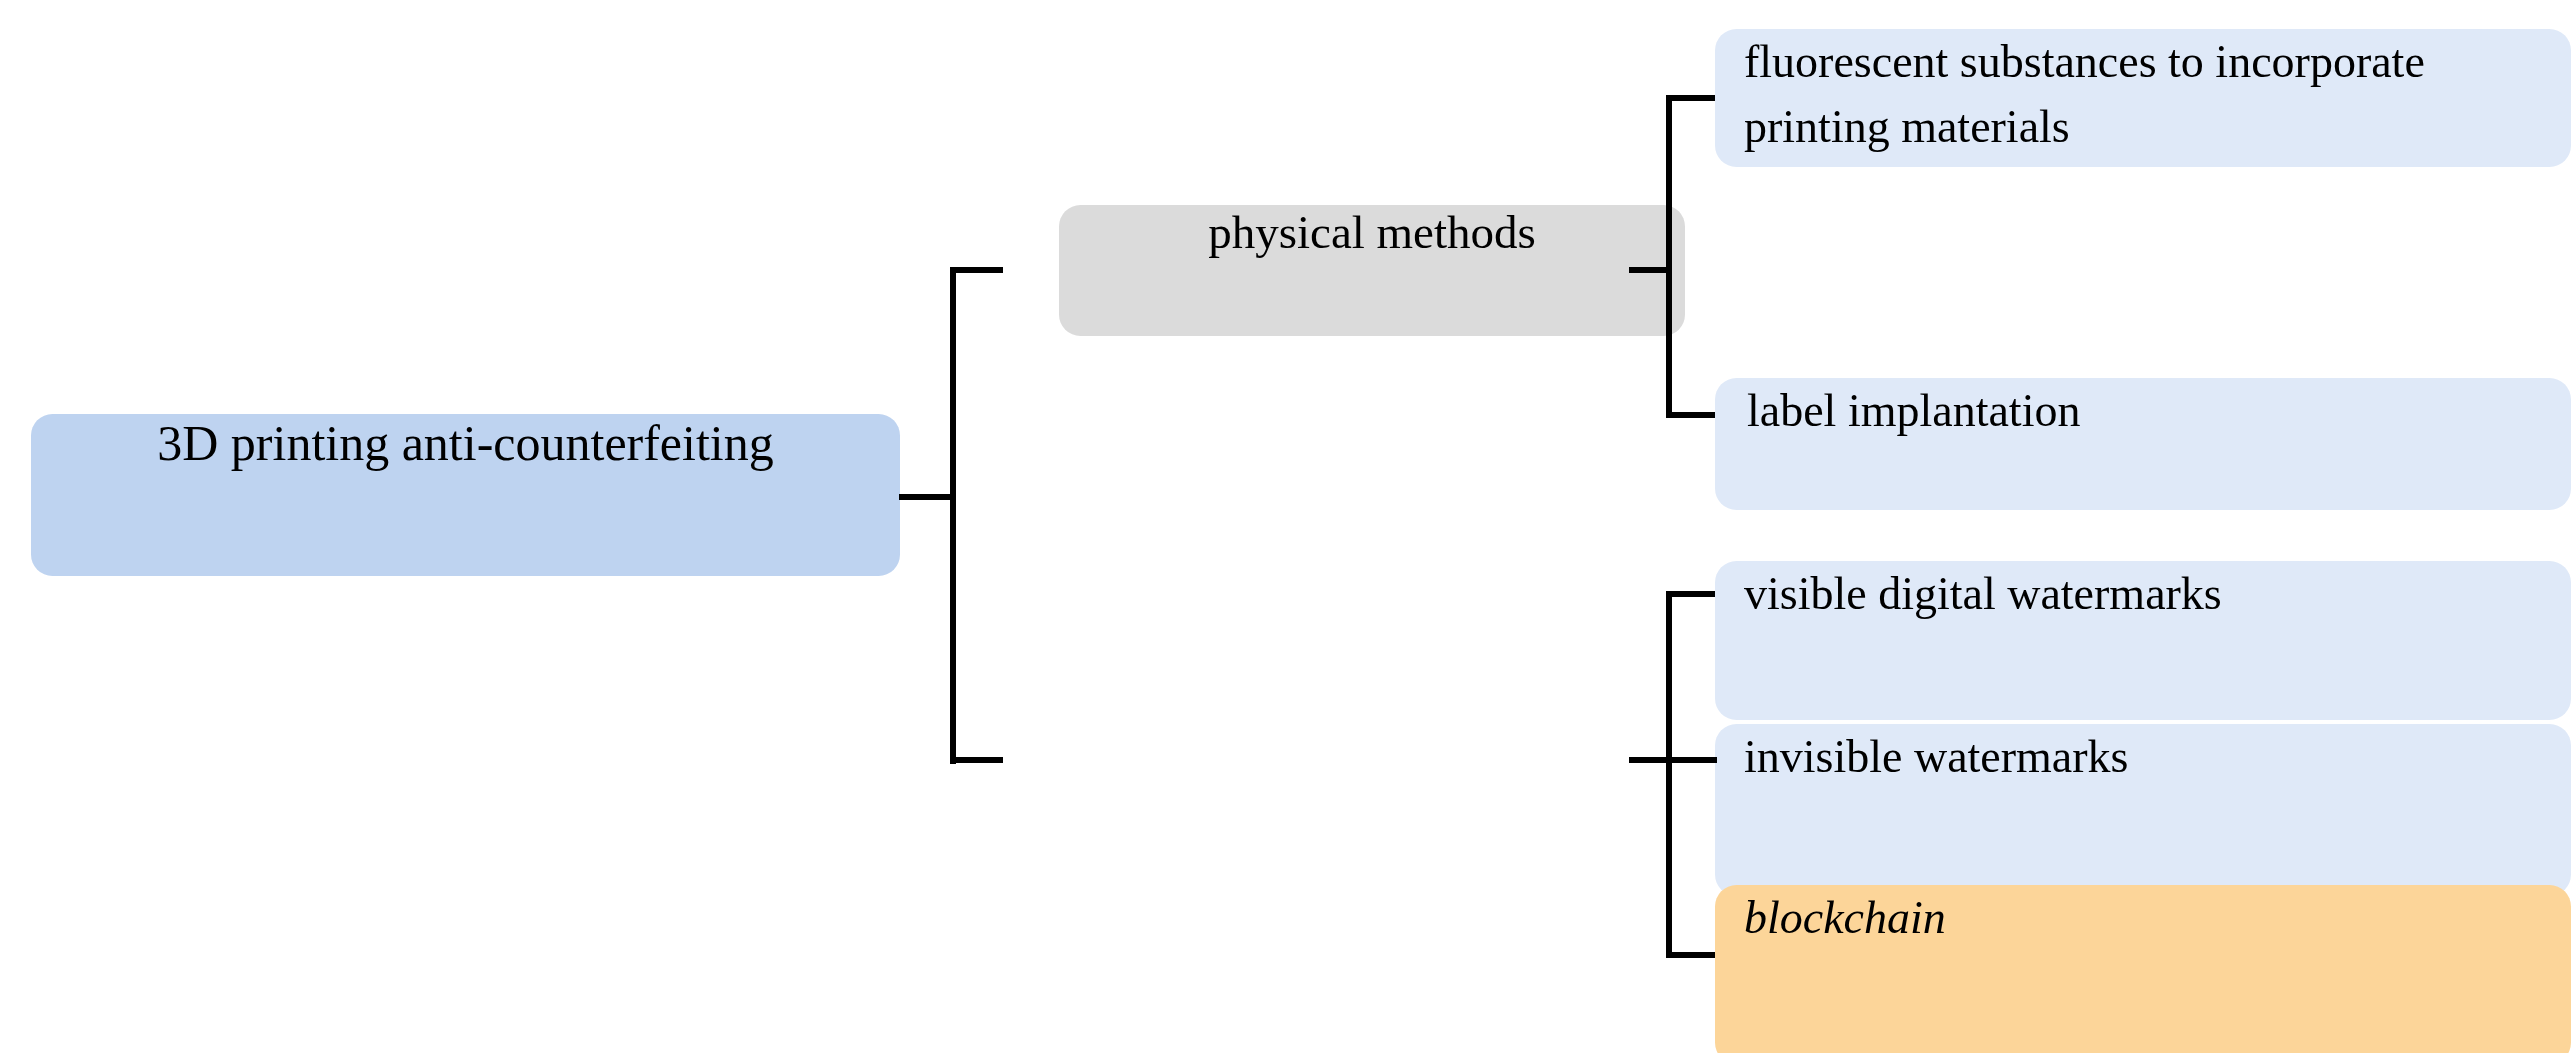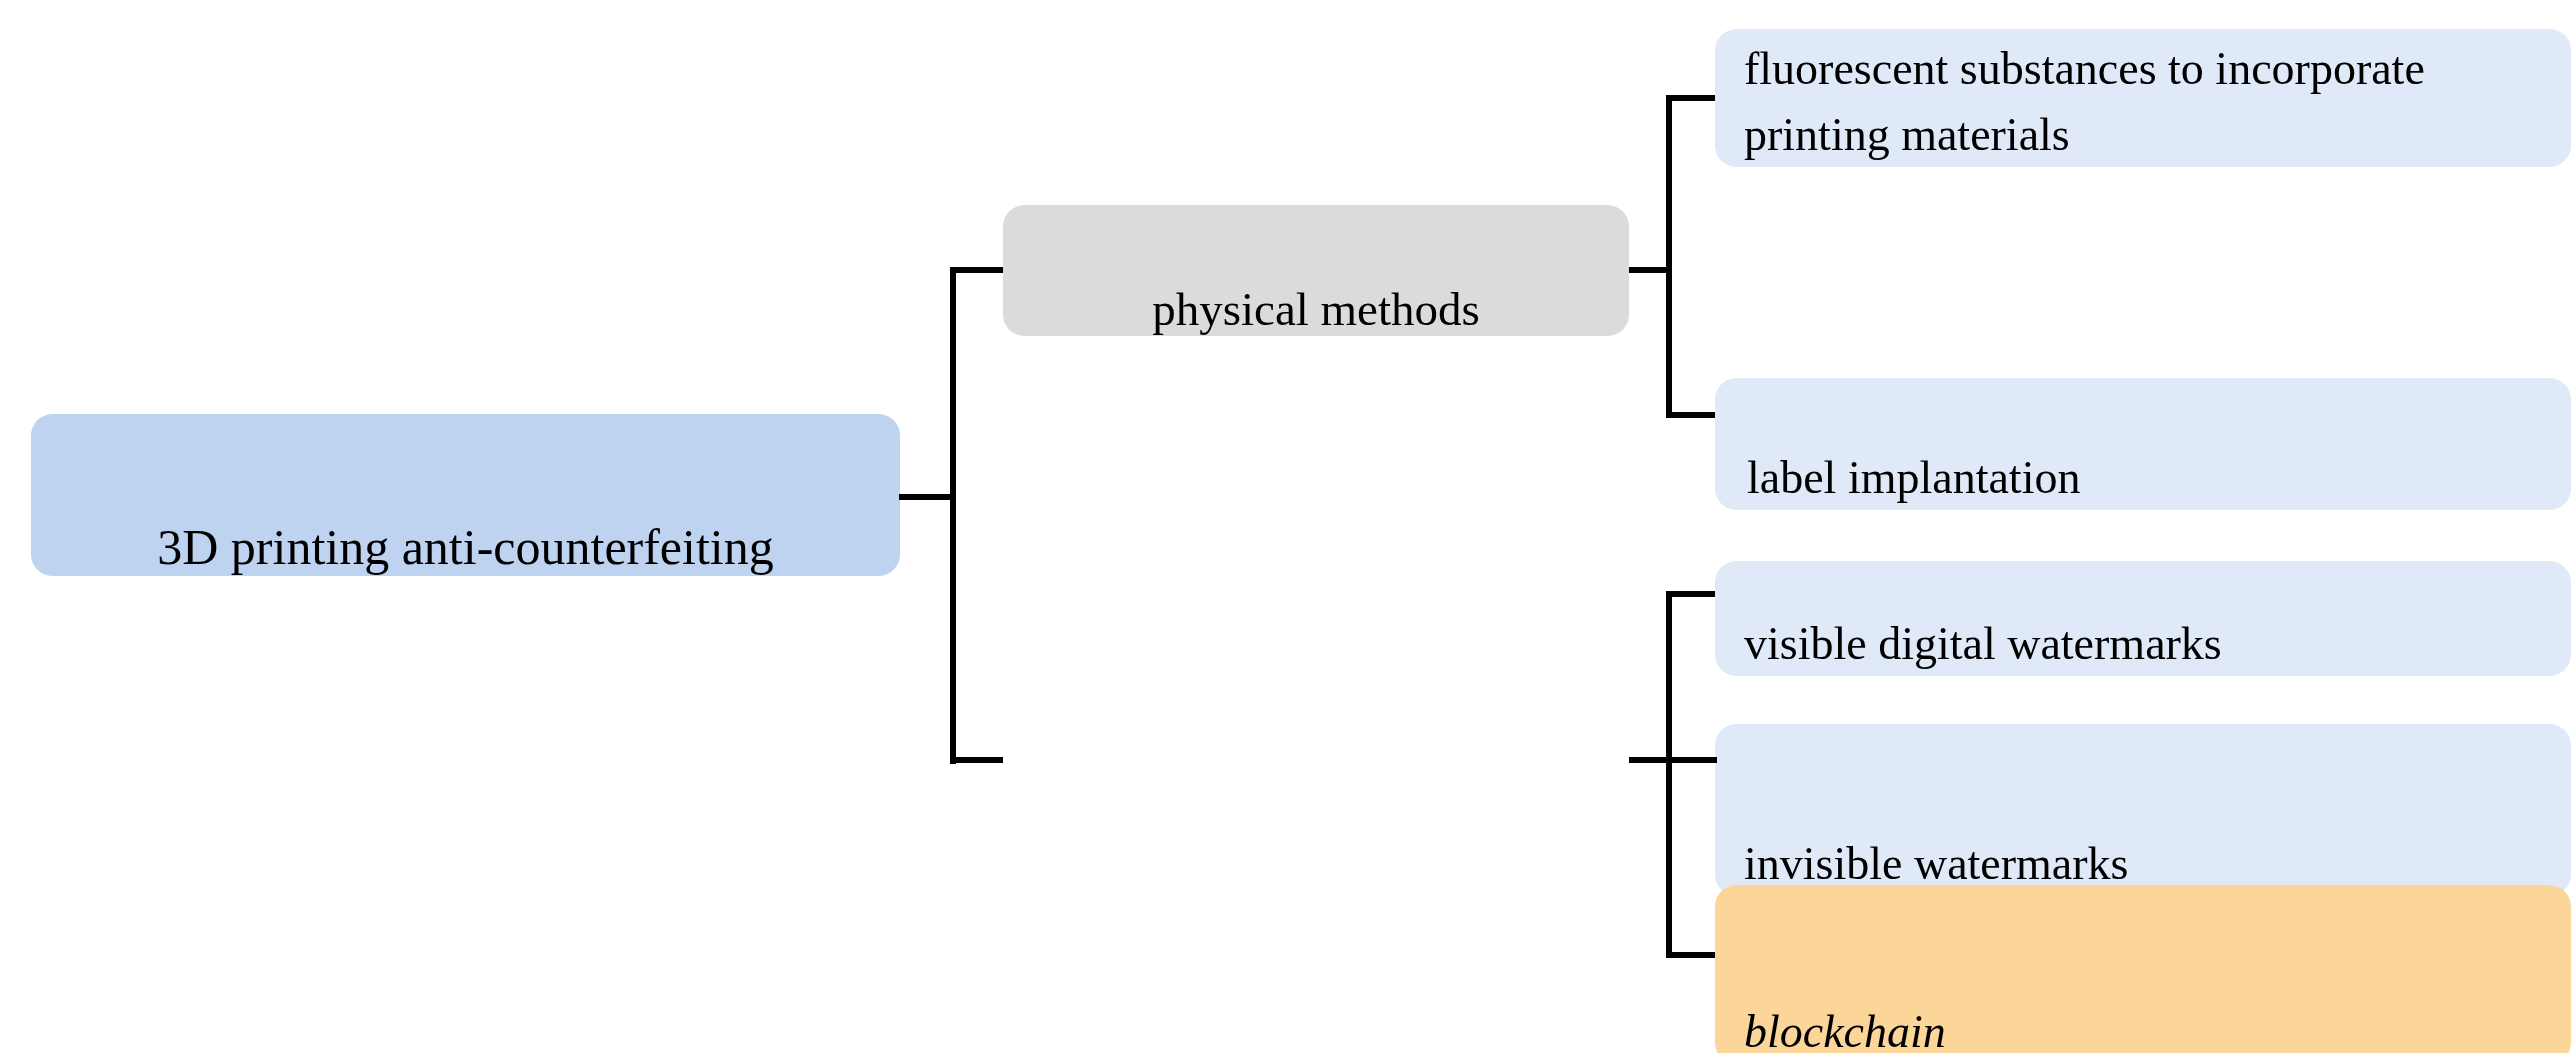--- a/index.html
+++ b/index.html
@@ -8,37 +8,37 @@
     width:2576px;height:1053px;
     background:#ffffff;
     font-family:"Liberation Serif","DejaVu Serif",serif;
     color:#000000;
     overflow:hidden;
   }
   .node{
     position:absolute;
     border-radius:21.4px;
     display:flex;
-    align-items:flex-end;
+    align-items:flex-start;
     box-sizing:border-box;
   }
   .node .lbl{display:block;}
   .centered{justify-content:center;text-align:center;}
   .leaf{
     left:1715px;width:856px;
     padding-left:29px;padding-right:15.3px;
     font-size:46px;line-height:1.42;
     white-space:pre-line;
   }
   .root-node{
     left:31px;top:414px;width:869px;height:162px;
     font-size:50px;
   }
   .branch-node{
-    left:1003px;width:626px;height:131px;
+    left:1059px;width:626px;height:131px;
     font-size:47px;
   }
   .line{position:absolute;}
 </style>
 </head>
 <body>
 
 <div class="canvas">
 
   <div class="node root-node centered" style="background-color: rgb(190, 211, 240);">
@@ -52,21 +52,21 @@
 
   <div class="node leaf" style="top: 29px; height: 138px; background-color: rgb(223, 233, 248);">
     <span class="lbl">fluorescent substances to incorporate
 printing materials</span>
   </div>
 
   <div class="node leaf" style="top: 378px; height: 132px; background-color: rgb(223, 233, 248); padding-left: 32px;">
     <span class="lbl">label implantation</span>
   </div>
 
-  <div class="node leaf" style="top: 561px; height: 115px; background-color: rgb(223, 233, 248);">
+  <div class="node leaf" style="top: 561px; height: 159px; background-color: rgb(223, 233, 248);">
     <span class="lbl">visible digital watermarks</span>
   </div>
 
   <div class="node leaf" style="top: 724px; height: 172px; background-color: rgb(223, 233, 248);">
     <span class="lbl">invisible watermarks</span>
   </div>
 
   <div class="node leaf" style="top: 885px; height: 179px; background-color: rgb(252, 213, 153); font-style: italic;">
     <span class="lbl">blockchain</span>
   </div>

